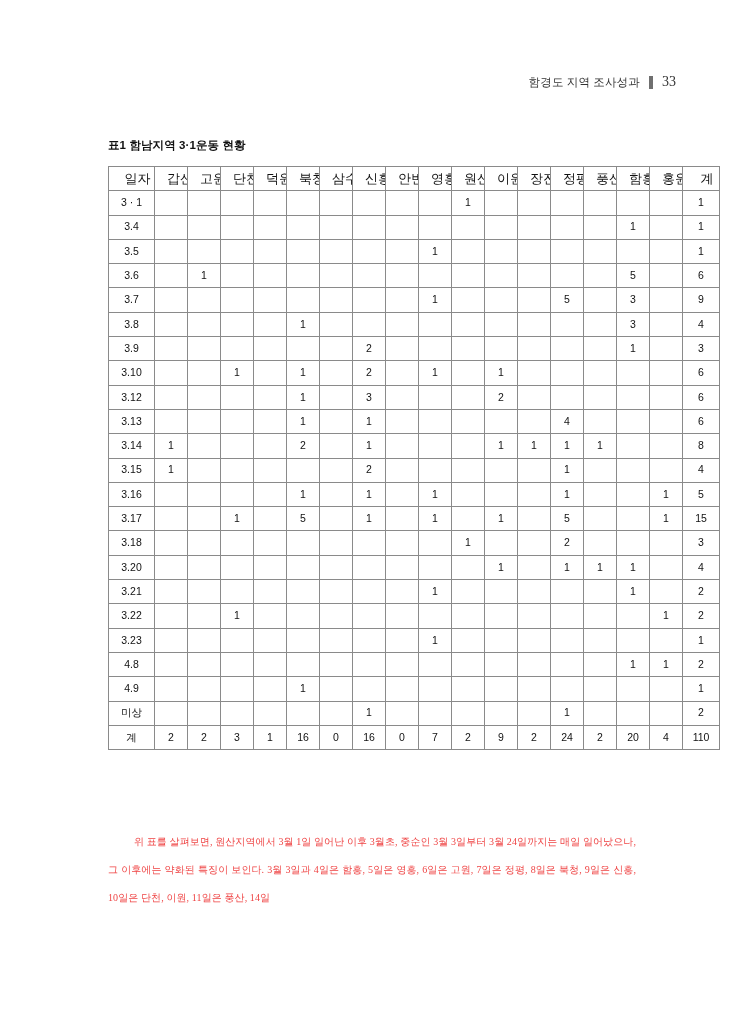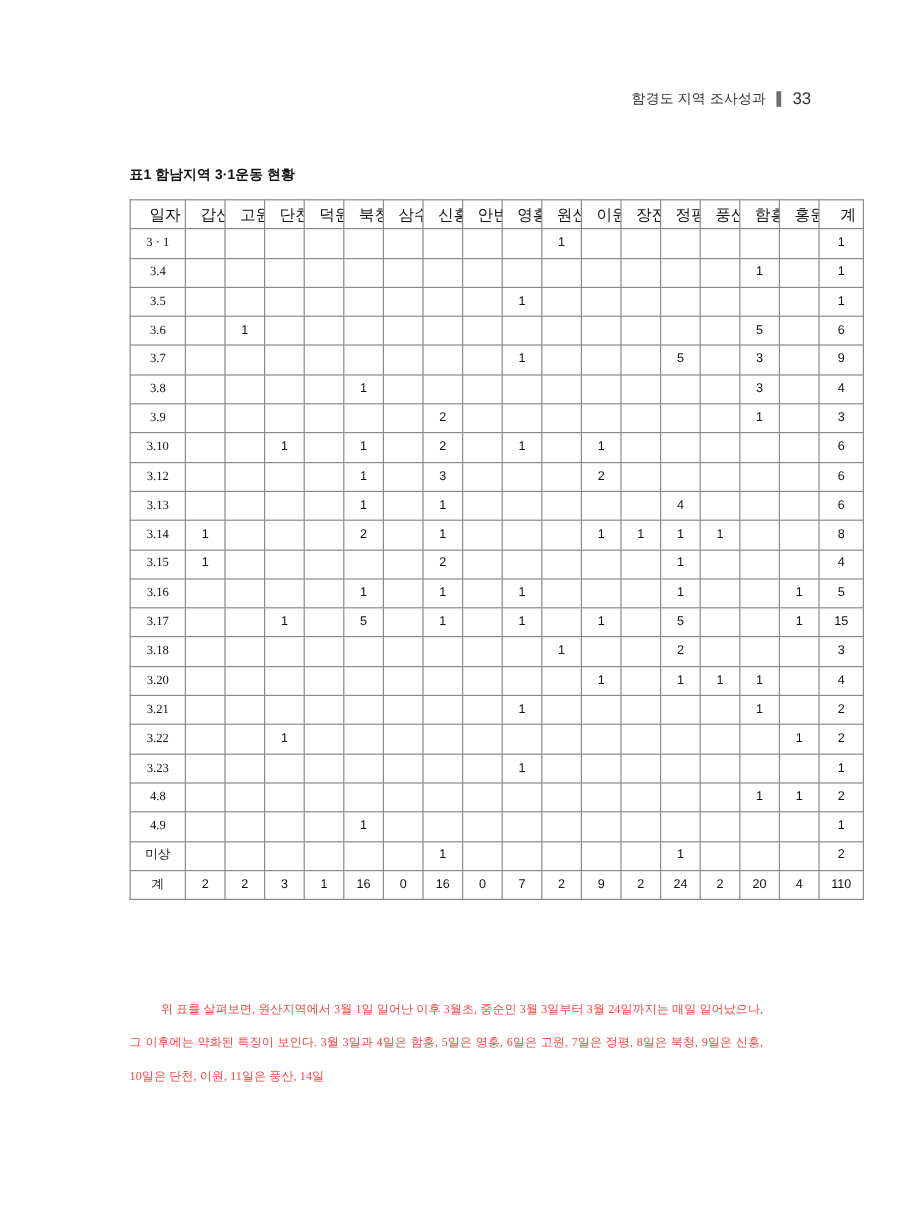--- a/index.html
+++ b/index.html
@@ -24,21 +24,21 @@
   
   .page-header {
     position: absolute;
     top: 74px;
     right: 72px;
     display: flex;
     align-items: center;
     gap: 9px;
     font-size: 11.5px;
     color: #333;
-    font-family: Liberation Sans, sans-serif;
+    font-family: Liberation Serif, serif;
   }
   .page-header .hdr-title {
     letter-spacing: 0.2px;
   }
   .page-header .hdr-bar {
     display: inline-block;
     width: 4px;
     height: 13px;
     background: #6f6f6f;
   }
@@ -83,21 +83,21 @@
     font-weight: normal;
     overflow: hidden;
     white-space: nowrap;
   }
   table.data thead th {
     font-size: 13px;
     padding-left: 12px;
   }
   table.data td.rowhead {
     font-size: 10.5px;
-    font-family: Liberation Serif, serif;
+    font-family: Liberation Sans, sans-serif;
   }
   table.data tr.total td {
     font-family: "Liberation Sans", sans-serif;
   }
   
   col.c-date  { width: 46px; }
   col.c-reg   { width: 33px; }
   col.c-sum   { width: 37px; }
   
   .body-text {

